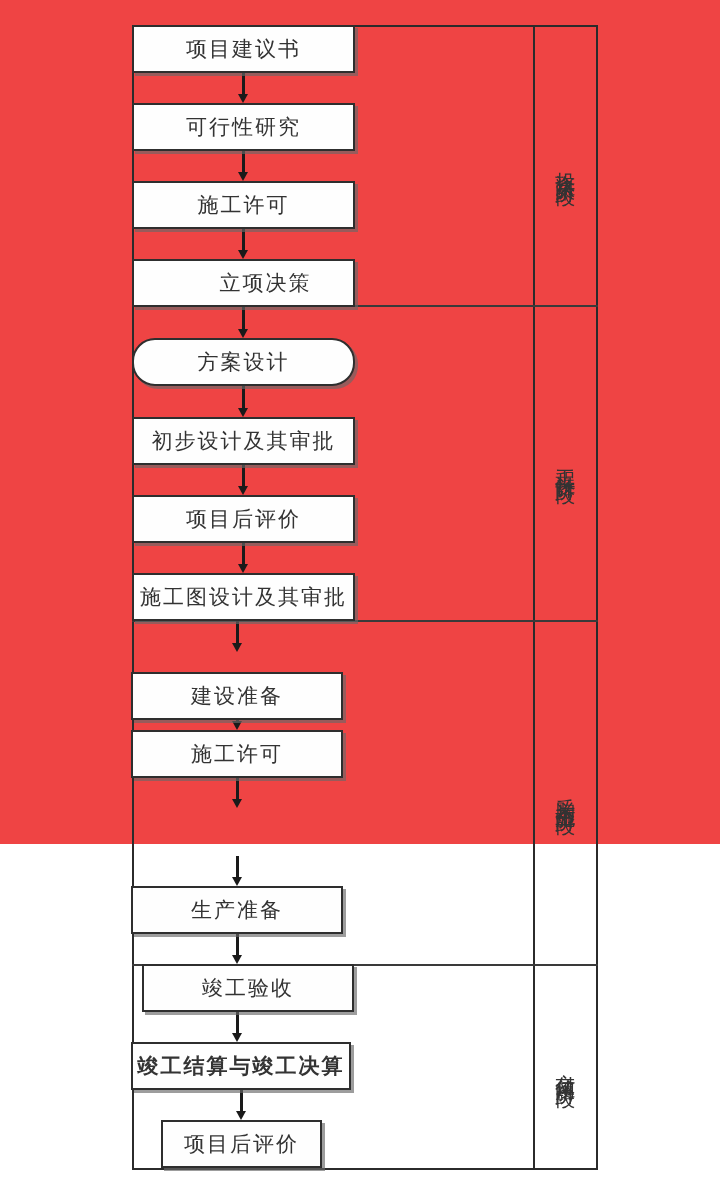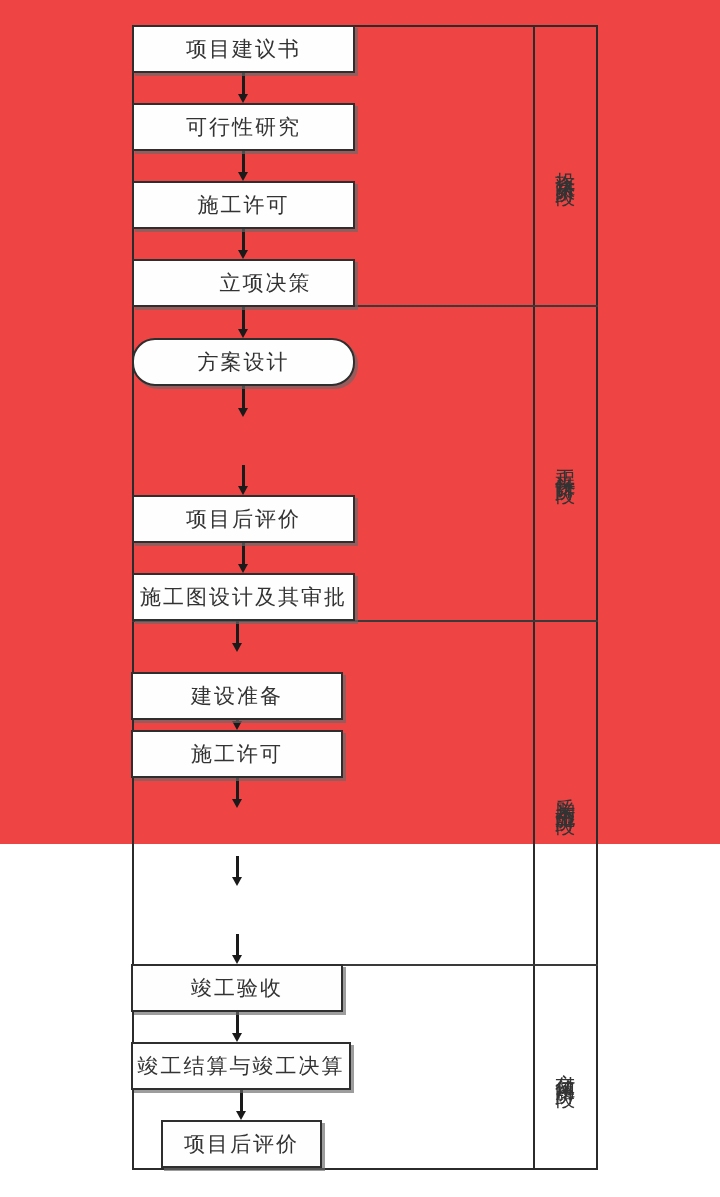--- a/index.html
+++ b/index.html
@@ -163,38 +163,44 @@
   <div class="node" style="left:132px;top:181px;width:223px;height:48px;">
     <span class="node-label">施工许可</span>
   </div>
   <div class="node" style="left:132px;top:259px;width:223px;height:48px;padding-left:44px;">
     <span class="node-label">立项决策</span>
   </div>
 
   <div class="node" style="left:132px;top:338px;width:223px;height:48px;border-radius:23px;">
     <span class="node-label">方案设计</span>
   </div>
+  <div class="node" style="left:132px;top:417px;width:223px;height:48px;">
+    <span class="node-label">初步设计及其审批</span>
+  </div>
   <div class="node" style="left:132px;top:495px;width:223px;height:48px;">
     <span class="node-label">项目后评价</span>
   </div>
   <div class="node" style="left:132px;top:573px;width:223px;height:48px;text-align:center;">
     <span class="node-label">施工图设计及其审批</span>
   </div>
 
   <div class="node" style="left:131px;top:672px;width:212px;height:48px;">
     <span class="node-label">建设准备</span>
   </div>
   <div class="node" style="left:131px;top:730px;width:212px;height:48px;text-align:center;">
     <span class="node-label">施工许可</span>
   </div>
-
-  <div class="node" style="left:131px;top:964px;width:212px;height:48px;">
+  <div class="node" style="left:131px;top:886px;width:212px;height:48px;">
+    <span class="node-label">生产准备</span>
+  </div>
+
+  <div class="node" style="left:142px;top:964px;width:212px;height:48px;">
     <span class="node-label">竣工验收</span>
   </div>
-  <div class="node" style="left:131px;top:1042px;width:220px;height:48px;">
+  <div class="node" style="left:131px;top:1042px;width:220px;height:48px;font-weight:bold;">
     <span class="node-label">竣工结算与竣工决算</span>
   </div>
   <div class="node" style="left:161px;top:1120px;width:161px;height:48px;">
     <span class="node-label">项目后评价</span>
   </div>
 
   <div class="connector" style="left:242px;top:73px;width:3px;height:30px;">
     <div class="shaft" style="height:21px;"></div>
     <div class="head" style="top:21px;"></div>
   </div>

